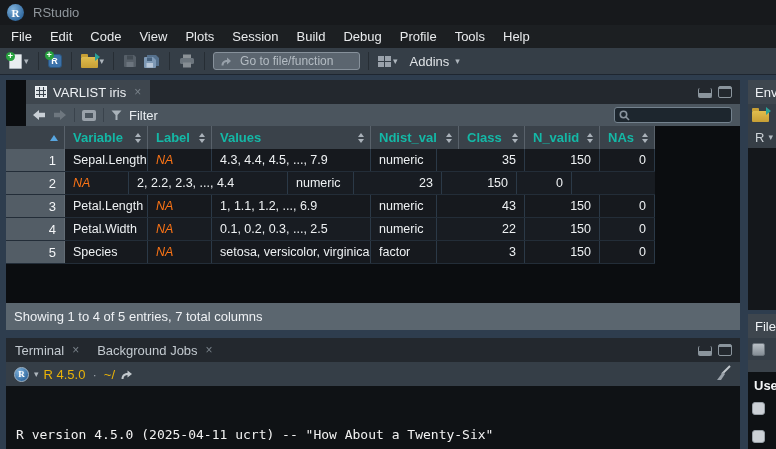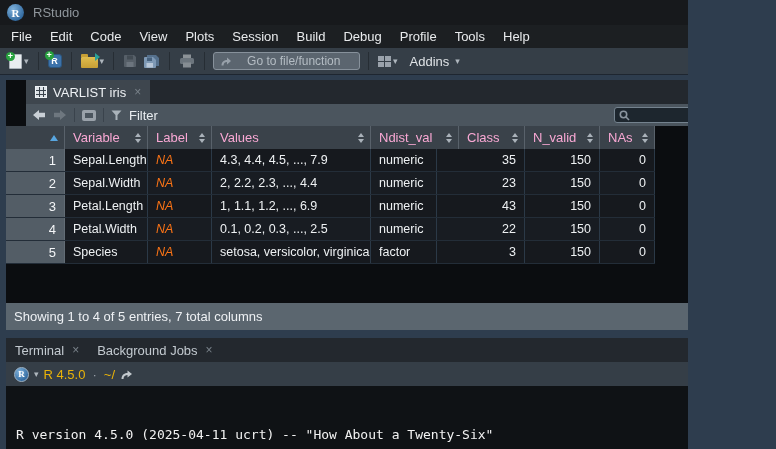--- a/index.html
+++ b/index.html
@@ -1,18 +1,18 @@
 <!DOCTYPE html>
 <html><head>
 <meta charset="utf-8">
 <style>
   * { box-sizing: border-box; margin: 0; padding: 0; }
   html,body { background:#2e3d4e; }
   .root {
-    position: relative; width: 688px; height: 449px; overflow: hidden;
+    position: relative; width: 776px; height: 449px; overflow: hidden;
     background: #2e3d4e;
     font-family: "Liberation Sans", sans-serif;
     -webkit-font-smoothing: antialiased;
   }
 
   
   .titlebar { position:absolute; left:0; top:0; width:776px; height:25px; background:#17191c; display:flex; align-items:center; padding-left:7px; }
   .r-logo { width:17px; height:17px; border-radius:50%; background:radial-gradient(circle at 35% 30%, #7fb2dc, #30689e 75%); display:flex; align-items:center; justify-content:center; flex:none; }
   .r-logo::after { content:"R"; color:#fff; font-size:11px; font-weight:bold; font-family:"Liberation Serif",serif; }
   .title-text { color:#8f969c; font-size:13px; margin-left:9px; }
@@ -28,21 +28,21 @@
   .caret { font-size:9px; color:#aeb6bd; line-height:1; }
   .icon-newfile { position:relative; width:13px; height:15px; background:#e9edf0; border:1px solid #aab2b9; border-radius:1px; }
   .icon-newfile::after { content:"+"; position:absolute; left:-4px; top:-3px; width:9px; height:9px; border-radius:50%; background:#28a23f; color:#fff; font-size:9px; font-weight:bold; line-height:9px; text-align:center; }
   .icon-newproj { position:relative; width:14px; height:14px; background:#3c72aa; border:1px solid #2c567f; border-radius:3px; color:#fff; font-size:9px; font-weight:bold; display:flex; align-items:center; justify-content:center; }
   .icon-newproj::before { content:"R"; }
   .icon-newproj::after { content:"+"; position:absolute; left:-4px; top:-4px; width:9px; height:9px; border-radius:50%; background:#28a23f; color:#fff; font-size:9px; font-weight:bold; line-height:9px; text-align:center; }
   .icon-folder { position:relative; width:17px; height:11px; background:linear-gradient(#e0bd4e,#c79f35); border-radius:1px; margin-top:3px; }
   .icon-folder::before { content:""; position:absolute; left:0; top:-3px; width:7px; height:3px; background:#c79f35; border-radius:1px 1px 0 0; }
   .icon-folder.open::after { content:""; position:absolute; right:-2px; top:-4px; width:0; height:0; border-left:5px solid #2aa198; border-top:4px solid transparent; border-bottom:4px solid transparent; }
   .dim { opacity:.55; }
-  .goto-box { display:flex; align-items:center; gap:15px; width:147px; height:18px; background:#5b656f; border:1px solid #87919b; border-radius:3px; padding:0 6px; margin:0 2px; flex:none; }
+  .goto-box { display:flex; align-items:center; gap:8px; width:147px; height:18px; background:#5b656f; border:1px solid #87919b; border-radius:3px; padding:0 6px; margin:0 2px; flex:none; }
   .goto-box input { flex:1; min-width:0; background:transparent; border:none; outline:none; font-size:12px; color:#c3cad1; font-family:"Liberation Sans",sans-serif; }
   .goto-box input::placeholder { color:#b4bcc3; opacity:1; }
   .icon-panes { display:grid; grid-template-columns:6px 6px; grid-template-rows:5px 5px; gap:1px; }
   .icon-panes span { background:#9aa2ab; }
   .addins-label { color:#dfe3e6; font-size:13px; margin:0 4px 0 6px; }
 
   
   .pane { position:absolute; overflow:hidden; }
   .tabstrip { height:24px; background:#23282e; display:flex; align-items:stretch; position:relative; }
   .tab { display:flex; align-items:center; gap:6px; padding:0 9px; font-size:13px; color:#c3cad0; }
@@ -61,21 +61,21 @@
   .fr-sep { width:1px; height:14px; background:#3a434c; }
   .filter-label { color:#e9edf0; font-size:13px; }
   .table-search { position:absolute; right:8px; top:3px; width:118px; height:16px; background:#1d262e; border:1px solid #74828e; border-radius:3px; display:flex; align-items:center; padding:0 4px; gap:3px; }
   .table-search input { flex:1; min-width:0; background:transparent; border:none; outline:none; color:#cfd5da; font-size:11px; }
   .icon-popout { width:14px; height:11px; background:#9aa2aa; border-radius:2px; position:relative; }
   .icon-popout::after { content:""; position:absolute; left:3px; top:3px; width:8px; height:5px; background:#4b555e; }
 
   .grid-table { position:absolute; left:0; top:46px; width:649px; }
   .t-row { display:flex; height:23px; }
   .t-hrow { background:#3a424a; }
-  .hcell { display:flex; align-items:center; justify-content:space-between; padding:0 6px 0 8px; border-right:1px solid #59626b; color:#f9a8d4; font-size:13px; font-weight:normal; }
+  .hcell { display:flex; align-items:center; justify-content:space-between; padding:0 6px 0 8px; border-right:1px solid #59626b; color:#14b8a6; font-size:13px; font-weight:bold; }
   .sort { display:inline-flex; flex-direction:column; gap:2px; flex:none; }
   .sort i { width:0; height:0; border-left:3.5px solid transparent; border-right:3.5px solid transparent; }
   .sort .up { border-bottom:4px solid #aab2ba; }
   .sort .dn { border-top:4px solid #aab2ba; }
   .asc-blue { width:0; height:0; border-left:4.5px solid transparent; border-right:4.5px solid transparent; border-bottom:6px solid #58a6e0; }
   .c0{width:59px;} .c1{width:83px;} .c2{width:64px;} .c3{width:159px;} .c4{width:66px;} .c5{width:88px;} .c6{width:75px;} .c7{width:55px;}
   .t-brow { background:#16191e; border-bottom:1px solid #232d38; }
   .t-brow.alt { background:#181c22; }
   .cell { display:flex; align-items:center; padding:0 8px; border-right:1px solid #2b3947; color:#eef1f3; font-size:12.5px; white-space:nowrap; overflow:hidden; }
   .cell.num { justify-content:flex-end; }
@@ -287,21 +287,20 @@
         <div class="cell c1">Sepal.Length</div>
         <div class="cell na c2">NA</div>
         <div class="cell c3">4.3, 4.4, 4.5, ..., 7.9</div>
         <div class="cell c4">numeric</div>
         <div class="cell num c5">35</div>
         <div class="cell num c6">150</div>
         <div class="cell num c7">0</div>
       </div>
       <div class="t-row t-brow alt">
         <div class="cell rownum c0">2</div>
-        <div class="cell c1">Sepal.Width</div>
         <div class="cell na c2">NA</div>
         <div class="cell c3">2, 2.2, 2.3, ..., 4.4</div>
         <div class="cell c4">numeric</div>
         <div class="cell num c5">23</div>
         <div class="cell num c6">150</div>
         <div class="cell num c7">0</div>
       </div>
       <div class="t-row t-brow">
         <div class="cell rownum c0">3</div>
         <div class="cell c1">Petal.Length</div>

